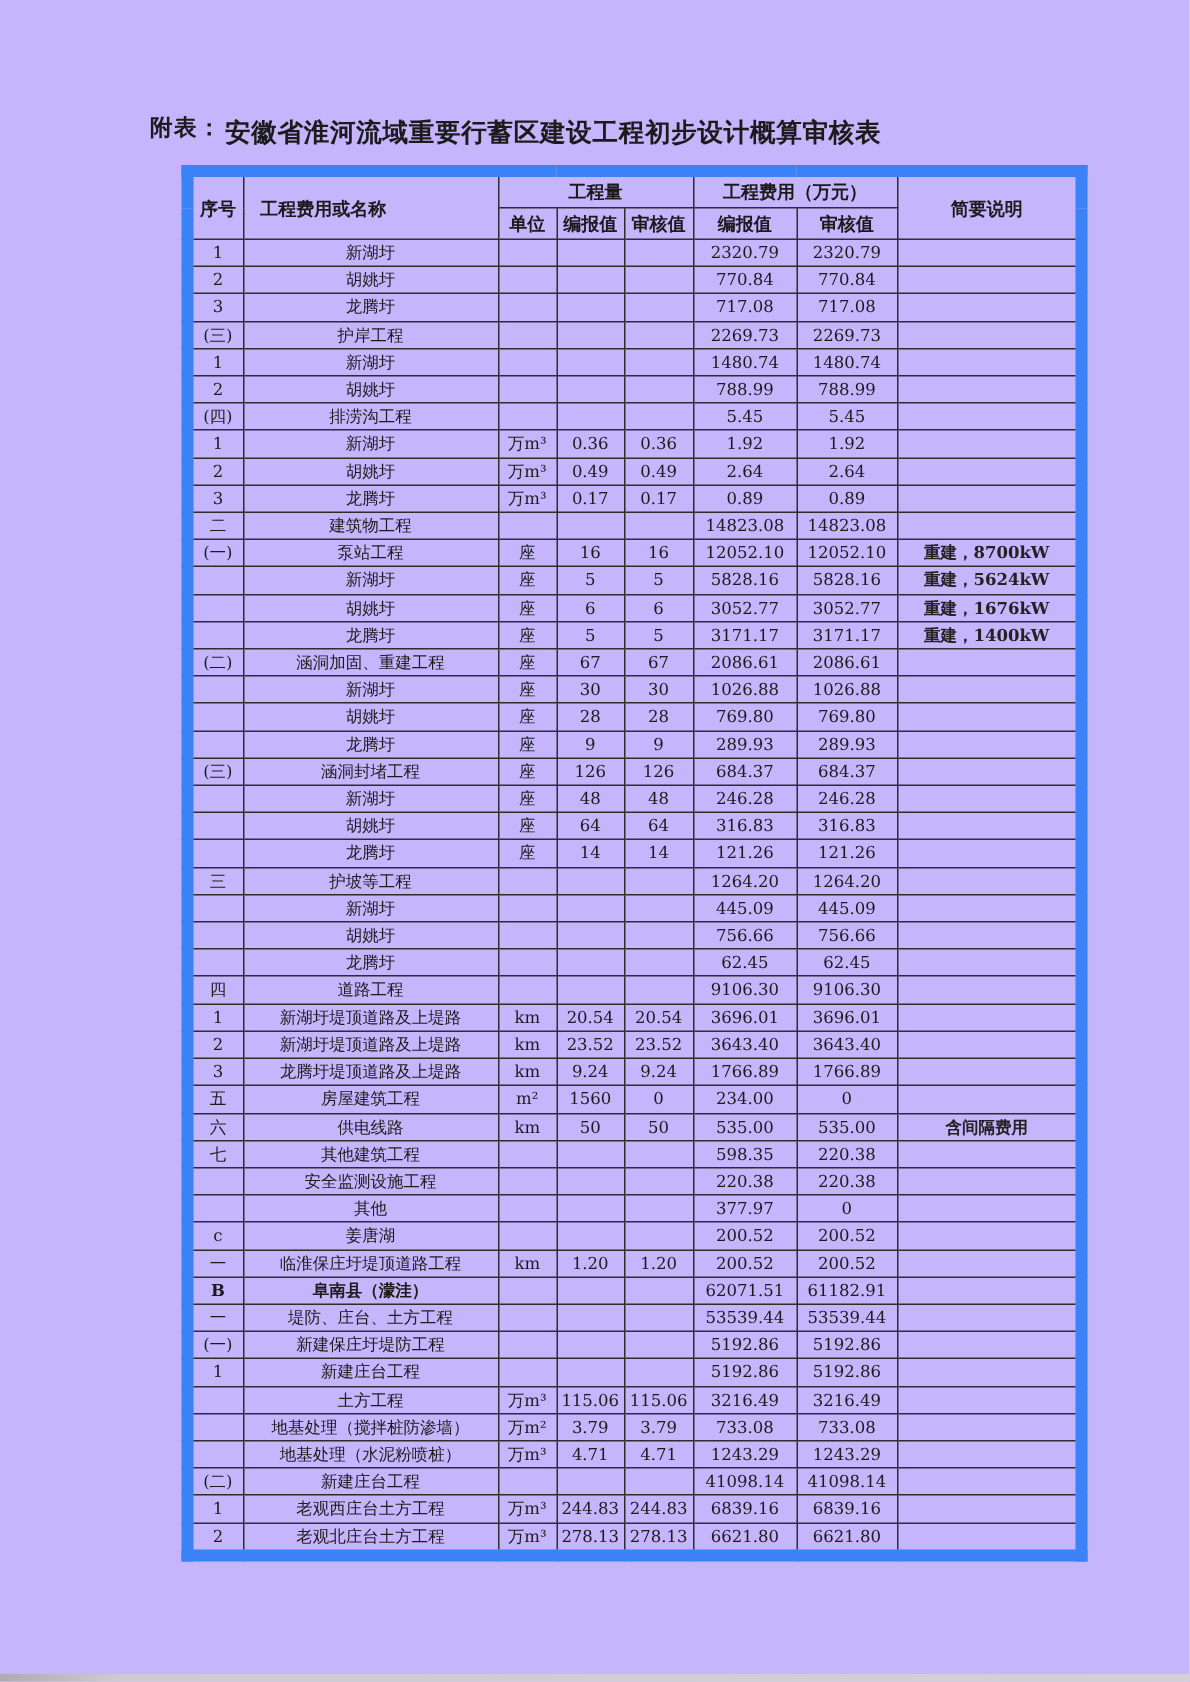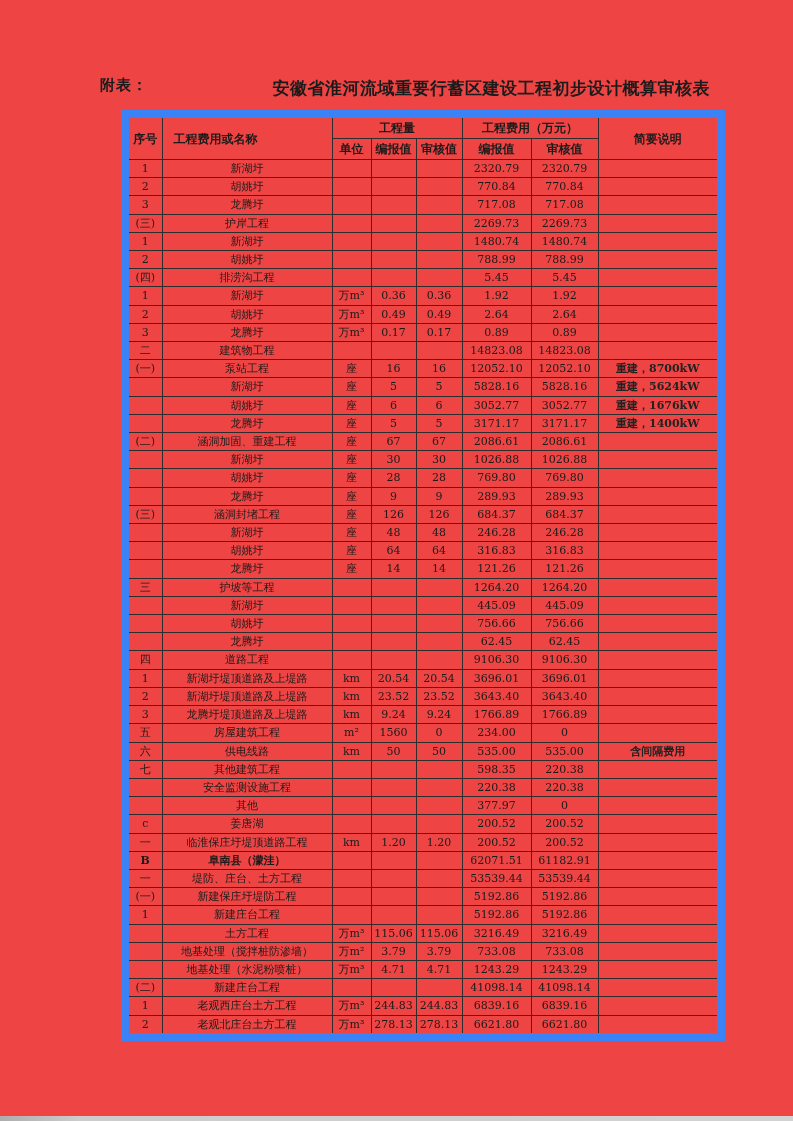--- a/index.html
+++ b/index.html
@@ -4,28 +4,28 @@
 <style>
   html,body{margin:0;padding:0;}
   body{
     width:793px;height:1121px;
     background:#ffffff;
     font-family:"DejaVu Serif","Liberation Serif",serif;
     color:#1b1b1b;
     position:relative;
     overflow:hidden;
   }
-  .page{position:absolute;left:0;top:0;width:793px;height:1121px;background:#ef4444;}
+  .page{position:absolute;left:0;top:0;width:793px;height:1121px;background:#c4b5fd;}
   .attachment-label{
     position:absolute;left:100px;top:76px;
     font-size:15px;font-weight:bold;letter-spacing:1px;
   }
   .doc-title{
     position:absolute;left:150px;top:77px;width:560px;
-    text-align:right;font-size:17px;font-weight:bold;letter-spacing:0.5px;
+    text-align:left;font-size:17px;font-weight:bold;letter-spacing:0.5px;
   }
   table.review{
     position:absolute;left:121px;top:110px;width:596px;
     border-collapse:collapse;table-layout:fixed;
     border:8px solid #3b82f6;
   }
   table.review th, table.review td{
     border:1px solid #2d2d2d;
     overflow:hidden;white-space:nowrap;
     padding:0 2px;

